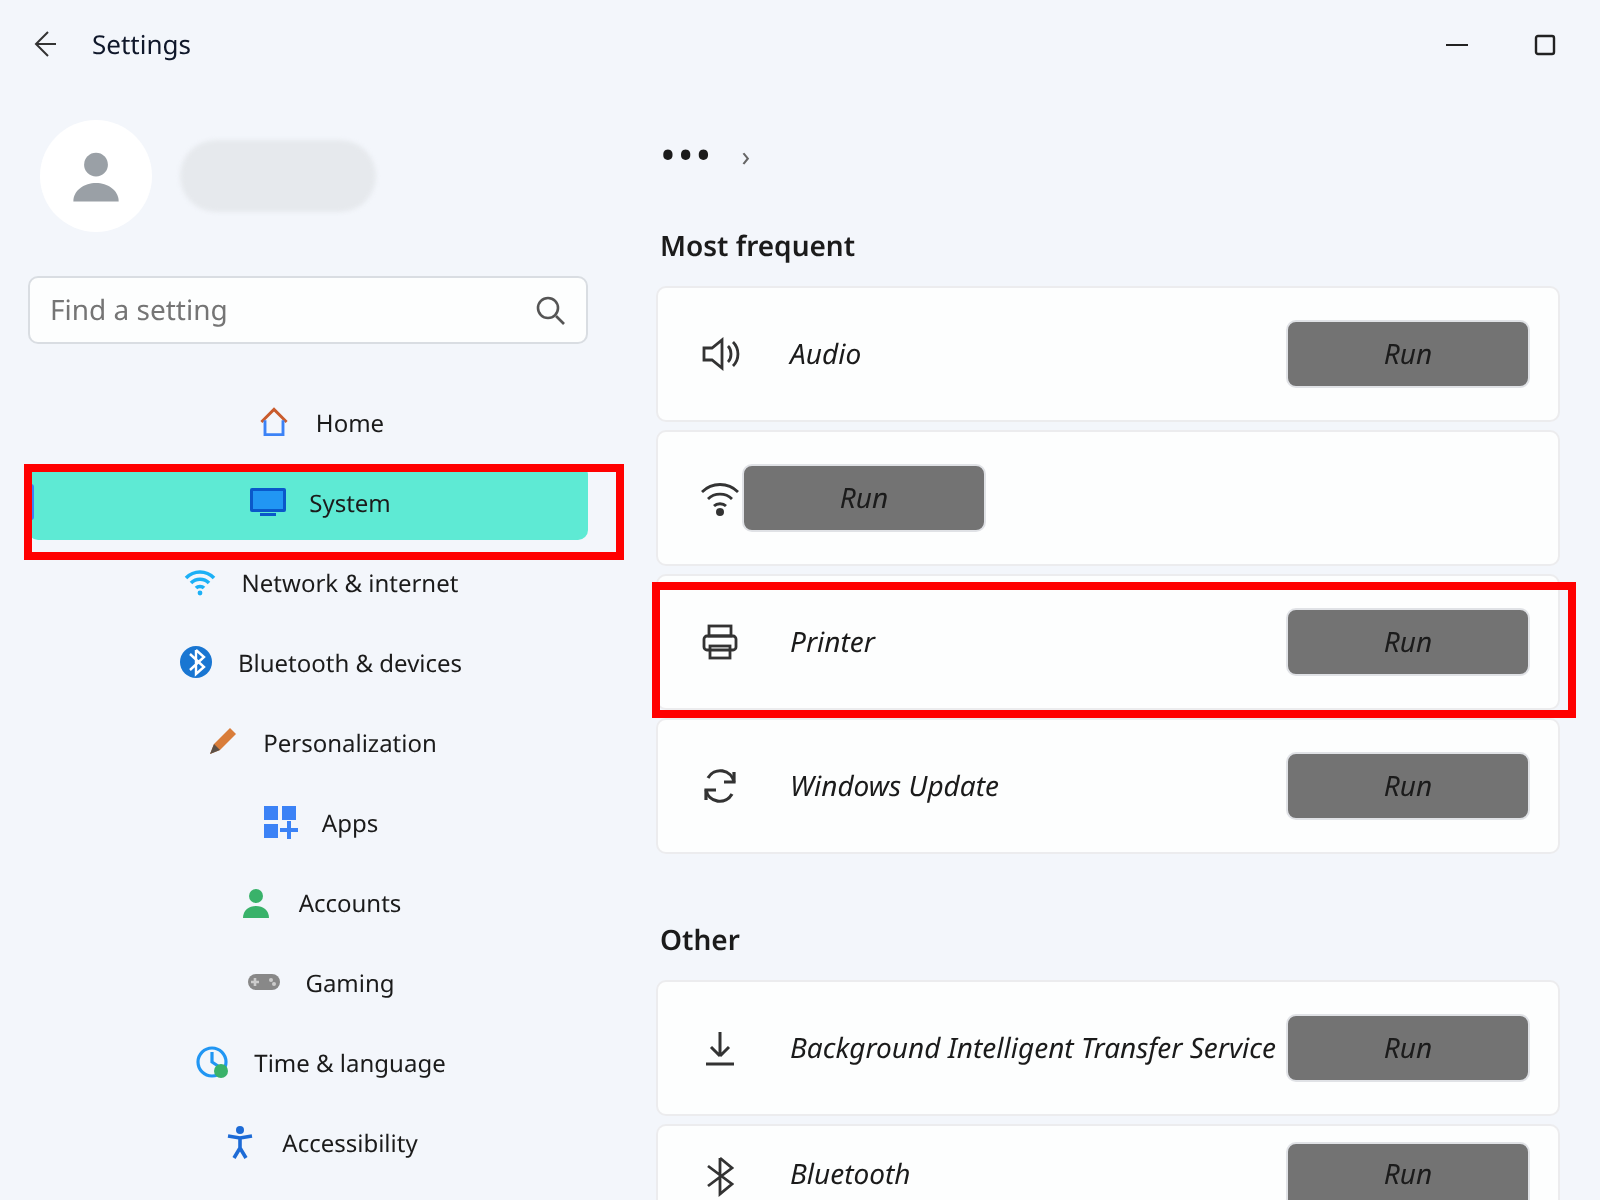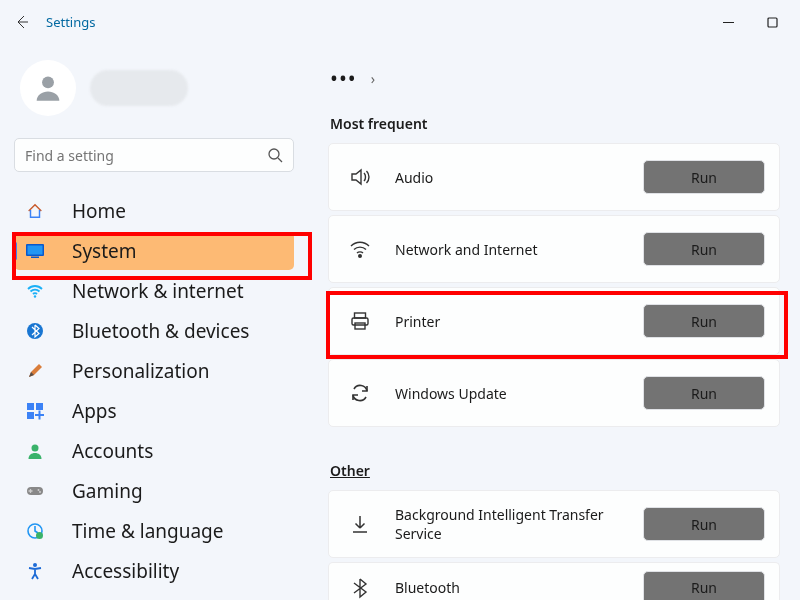--- a/index.html
+++ b/index.html
@@ -1,21 +1,21 @@
 <!DOCTYPE html>
 <html><head>
 <meta charset="utf-8">
 <style>
   * { box-sizing: border-box; margin: 0; padding: 0; font-family: "Segoe UI", system-ui, sans-serif; }
   body { width: 800px; height: 600px; background: #f3f6fb; color: #1b1b1b; overflow: hidden; position: relative; }
 
   
   .titlebar { height: 44px; display: flex; align-items: center; padding: 0 6px; }
   .titlebar .back { width: 32px; height: 32px; display:flex;align-items:center;justify-content:center; border-radius:4px; }
-  .titlebar .title { margin-left: 8px; font-size: 13px; color:#0369a1; }
+  .titlebar .title { margin-left: 8px; font-size: 13px; color:#0f172a; }
   .winctrls { margin-left:auto; display:flex; }
   .winbtn { width: 44px; height: 32px; display:flex;align-items:center;justify-content:center; }
 
   
   .main { display:flex; height:556px; }
   .sidebar { width: 310px; padding: 10px 8px 0 14px; }
   .content { flex:1; padding: 10px 10px 0 18px; overflow:hidden; }
 
   
   .profile { display:flex; align-items:center; gap:14px; margin-top:6px; margin-left:6px; }
@@ -23,36 +23,36 @@
   .avatar svg { width:34px; height:34px; fill:#9aa0a6; }
   .profile-blur { width:98px; height:36px; border-radius:18px; background:#e6e9ed; filter: blur(1px); }
 
   
   .search { margin-top:22px; width:280px; height:34px; background:#fdfefe; border:1px solid #d9dde2; border-radius:5px; display:flex; align-items:center; padding:0 10px; }
   .search input { border:none; outline:none; flex:1; font-size:14px; background:transparent; color:#6d28d9; }
   .search .sicon { width:16px; height:16px; }
 
   
   .nav { margin-top:20px; display:flex; flex-direction:column; gap:2px; }
-  .nav-item { width:280px; height:38px; border-radius:5px; display:flex; align-items:center; padding-left:12px; gap:28px; font-size:19px; color:#1b1b1b; cursor:default; position:relative; }
-  .nav-item.selected { background:#fdba74; }
+  .nav-item { width:280px; height:38px; border-radius:5px; display:flex; align-items:center; padding-left:12px; gap:12px; font-size:12px; color:#1b1b1b; cursor:default; position:relative;justify-content:center; }
+  .nav-item.selected { background:#5eead4; }
   .nav-item.selected::before { content:""; position:absolute; left:0; top:10px; bottom:10px; width:3px; background:#3b82f6; border-radius:2px; }
   .nav-item .nicon { width:18px; height:18px; display:flex;align-items:center;justify-content:center; }
 
   
   .breadcrumb { display:flex; align-items:center; gap:14px; margin-top:10px; margin-left:2px; }
   .dots { font-size:21px; letter-spacing:1px; color:#1b1b1b; }
   .chev { font-size:14px; color:#666; }
   .page-title { font-size:26px; font-weight:600; }
 
   .section-label { font-size:14px; font-weight:600; margin-top:22px; margin-left:2px; margin-bottom:10px; }
-  .section-label.other { margin-top:34px;text-decoration:underline; }
+  .section-label.other { margin-top:34px; }
 
   .cards { display:flex; flex-direction:column; gap:4px; }
-  .card { width:452px; height:68px; background:#fdfefe; border:1px solid #ececee; border-radius:5px; display:flex; align-items:center; padding:0 14px 0 20px; position:relative; }
+  .card { width:452px; height:68px; background:#fdfefe; border:1px solid #ececee; border-radius:5px; display:flex; align-items:center; padding:0 14px 0 20px; position:relative;font-style:italic; }
   .card .cicon { width:22px; height:22px; display:flex;align-items:center;justify-content:center; }
   .card .clabel { margin-left:24px; font-size:14px; flex:1; }
   .runbtn { width:122px; height:34px; background:#737373; border:1px solid #e0e2e6; border-radius:5px; font-size:14px; display:flex;align-items:center;justify-content:center; }
   .card.last { height:50px; border-bottom:none; border-bottom-left-radius:0; border-bottom-right-radius:0; }
 
   
   .redbox { position:absolute; border:4px solid #ff0000; pointer-events:none; z-index:50; }
 
   svg { display:block; }
 </style>
@@ -222,21 +222,20 @@
             <span>Run</span>
           </div>
       </div>
       <div class="card">
         <span class="cicon">
             <svg width="22" height="22" viewBox="0 0 22 22" stroke="#333" stroke-width="1.4" fill="none">
               <path d="M2 8c5-5 13-5 18 0M5 11.5c3.2-3.2 8.8-3.2 12 0M8 15c1.5-1.5 4.5-1.5 6 0"></path>
               <circle cx="11" cy="18" r="1.3" fill="#333"></circle>
             </svg>
           </span>
-        <span class="clabel">Network and Internet</span>
         <div class="runbtn">
             <span>Run</span>
           </div>
       </div>
       <div class="card">
         <span class="cicon">
             <svg width="22" height="22" viewBox="0 0 22 22" stroke="#333" stroke-width="1.4" fill="none">
               <rect x="5.5" y="3" width="11" height="5"></rect>
               <rect x="3" y="8" width="16" height="7" rx="1.5"></rect>
               <rect x="6" y="13" width="10" height="6"></rect>

